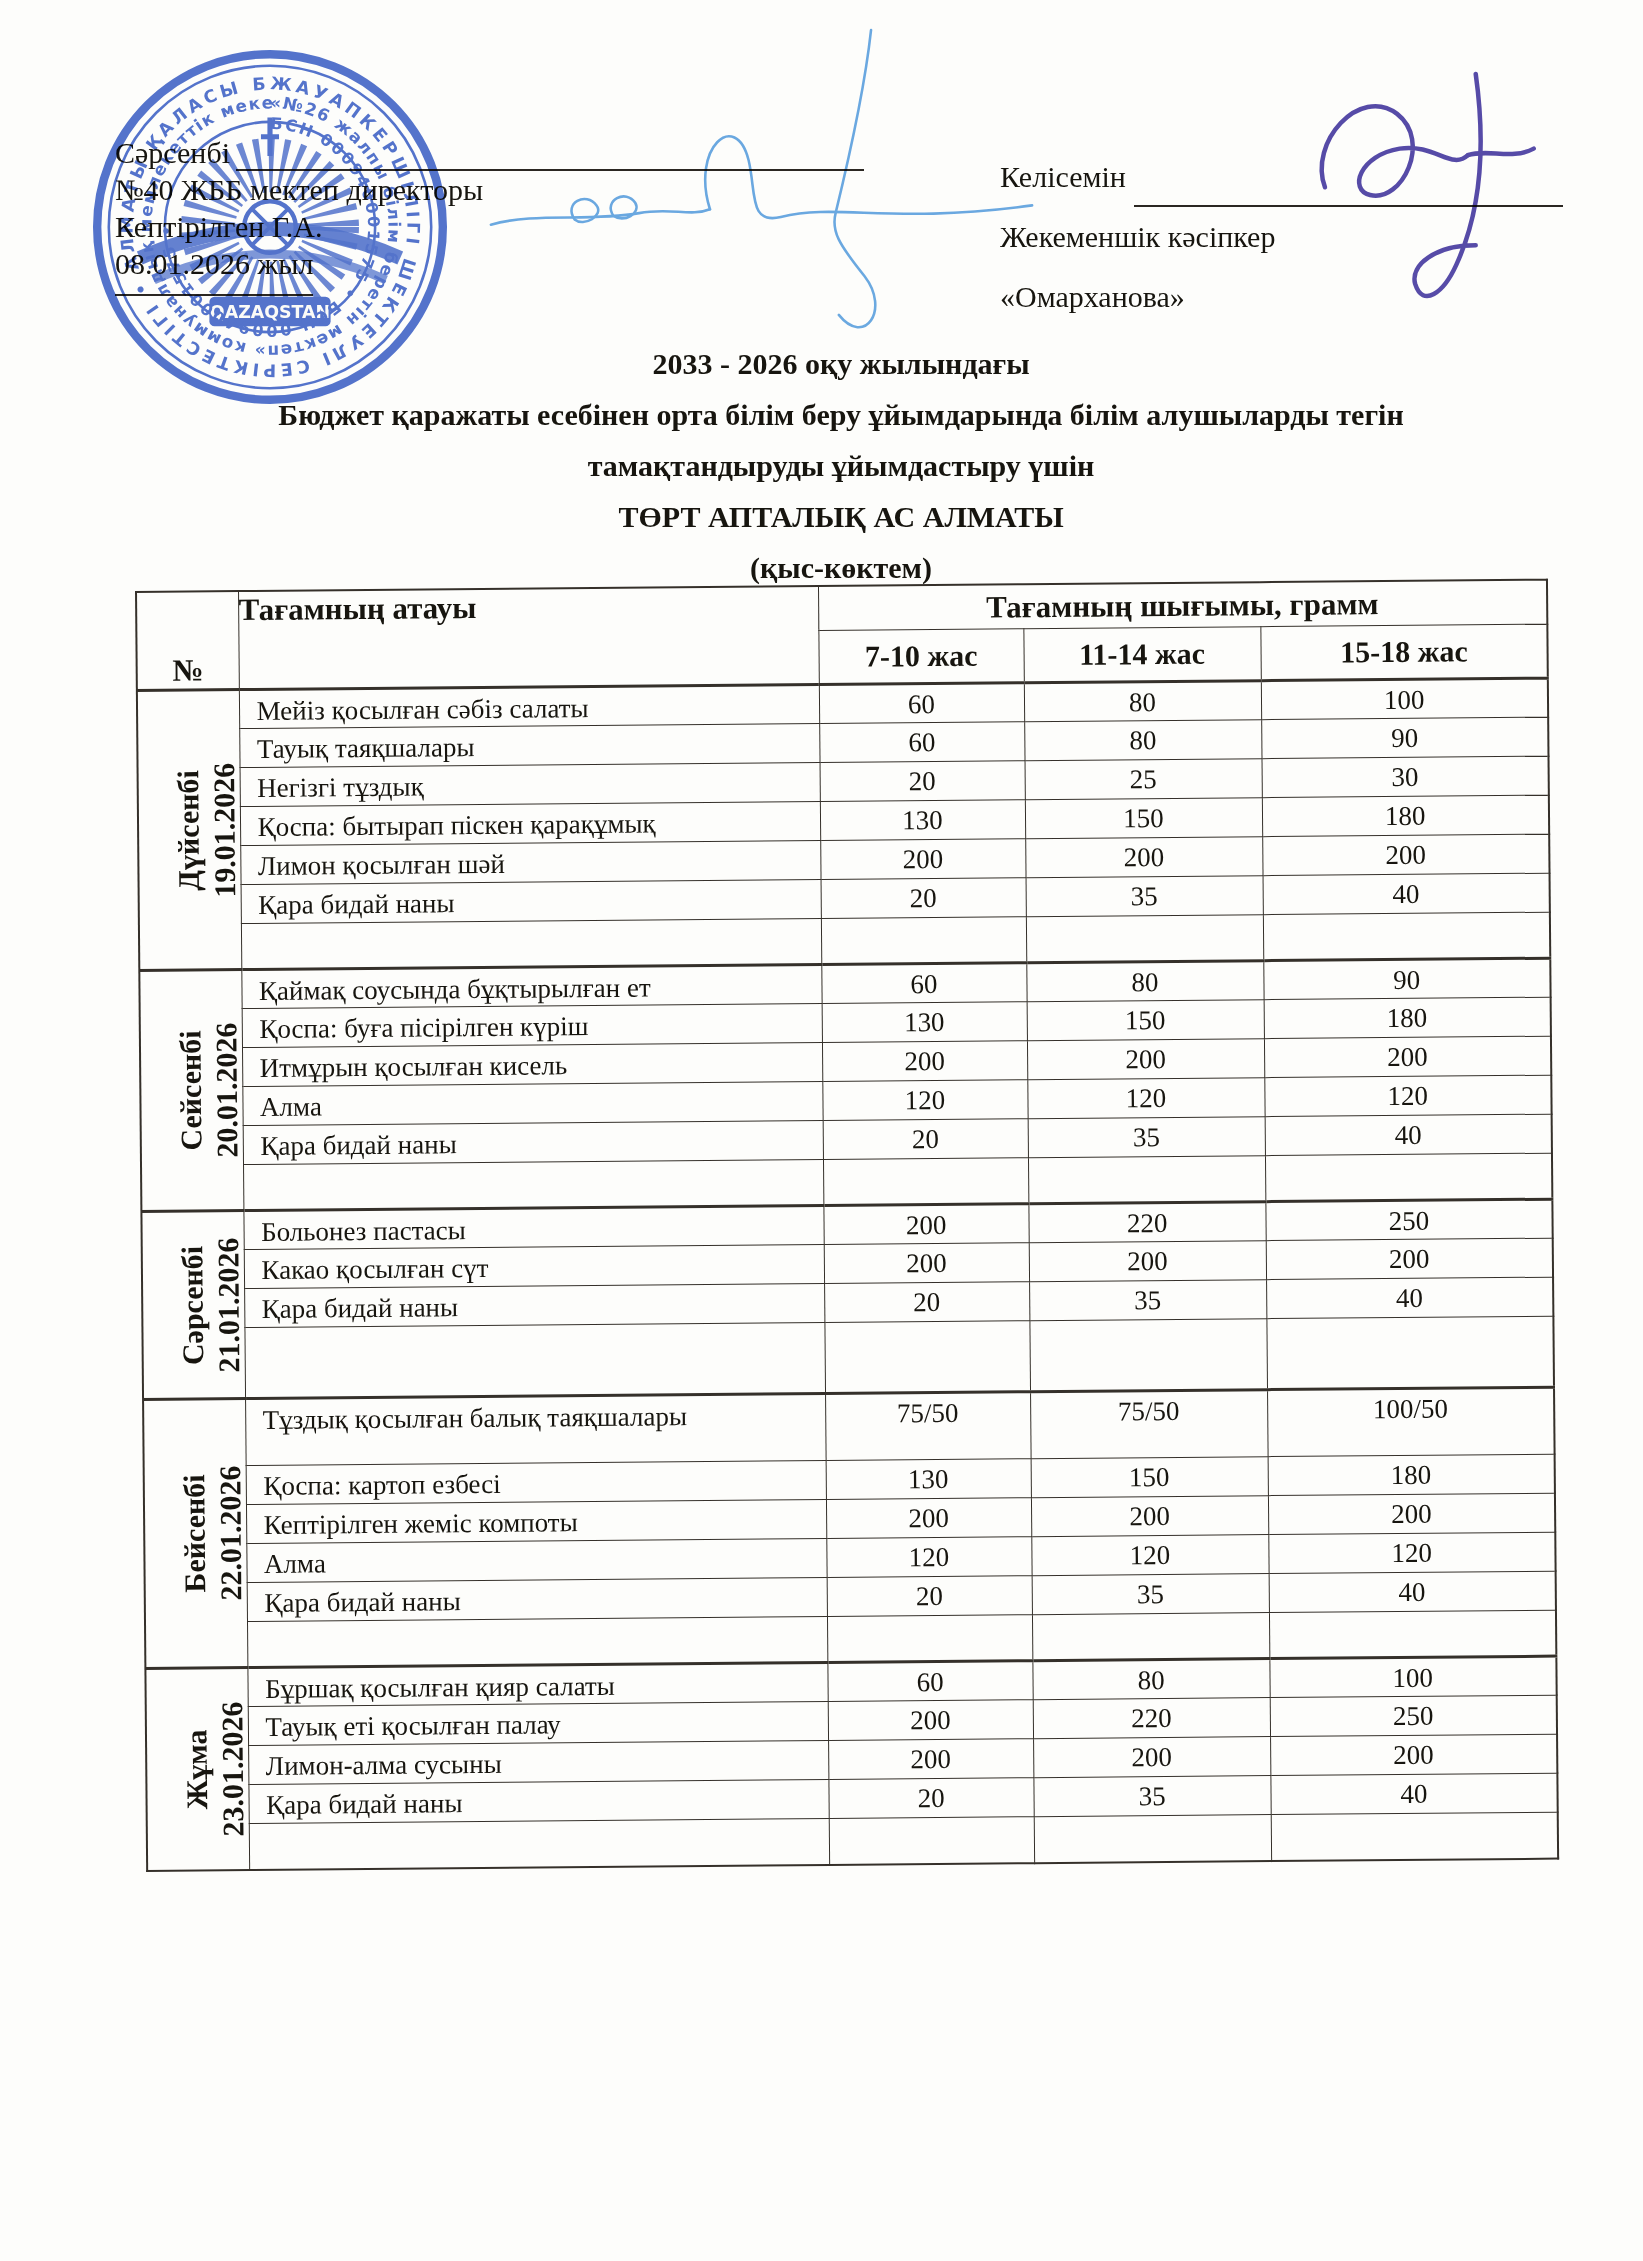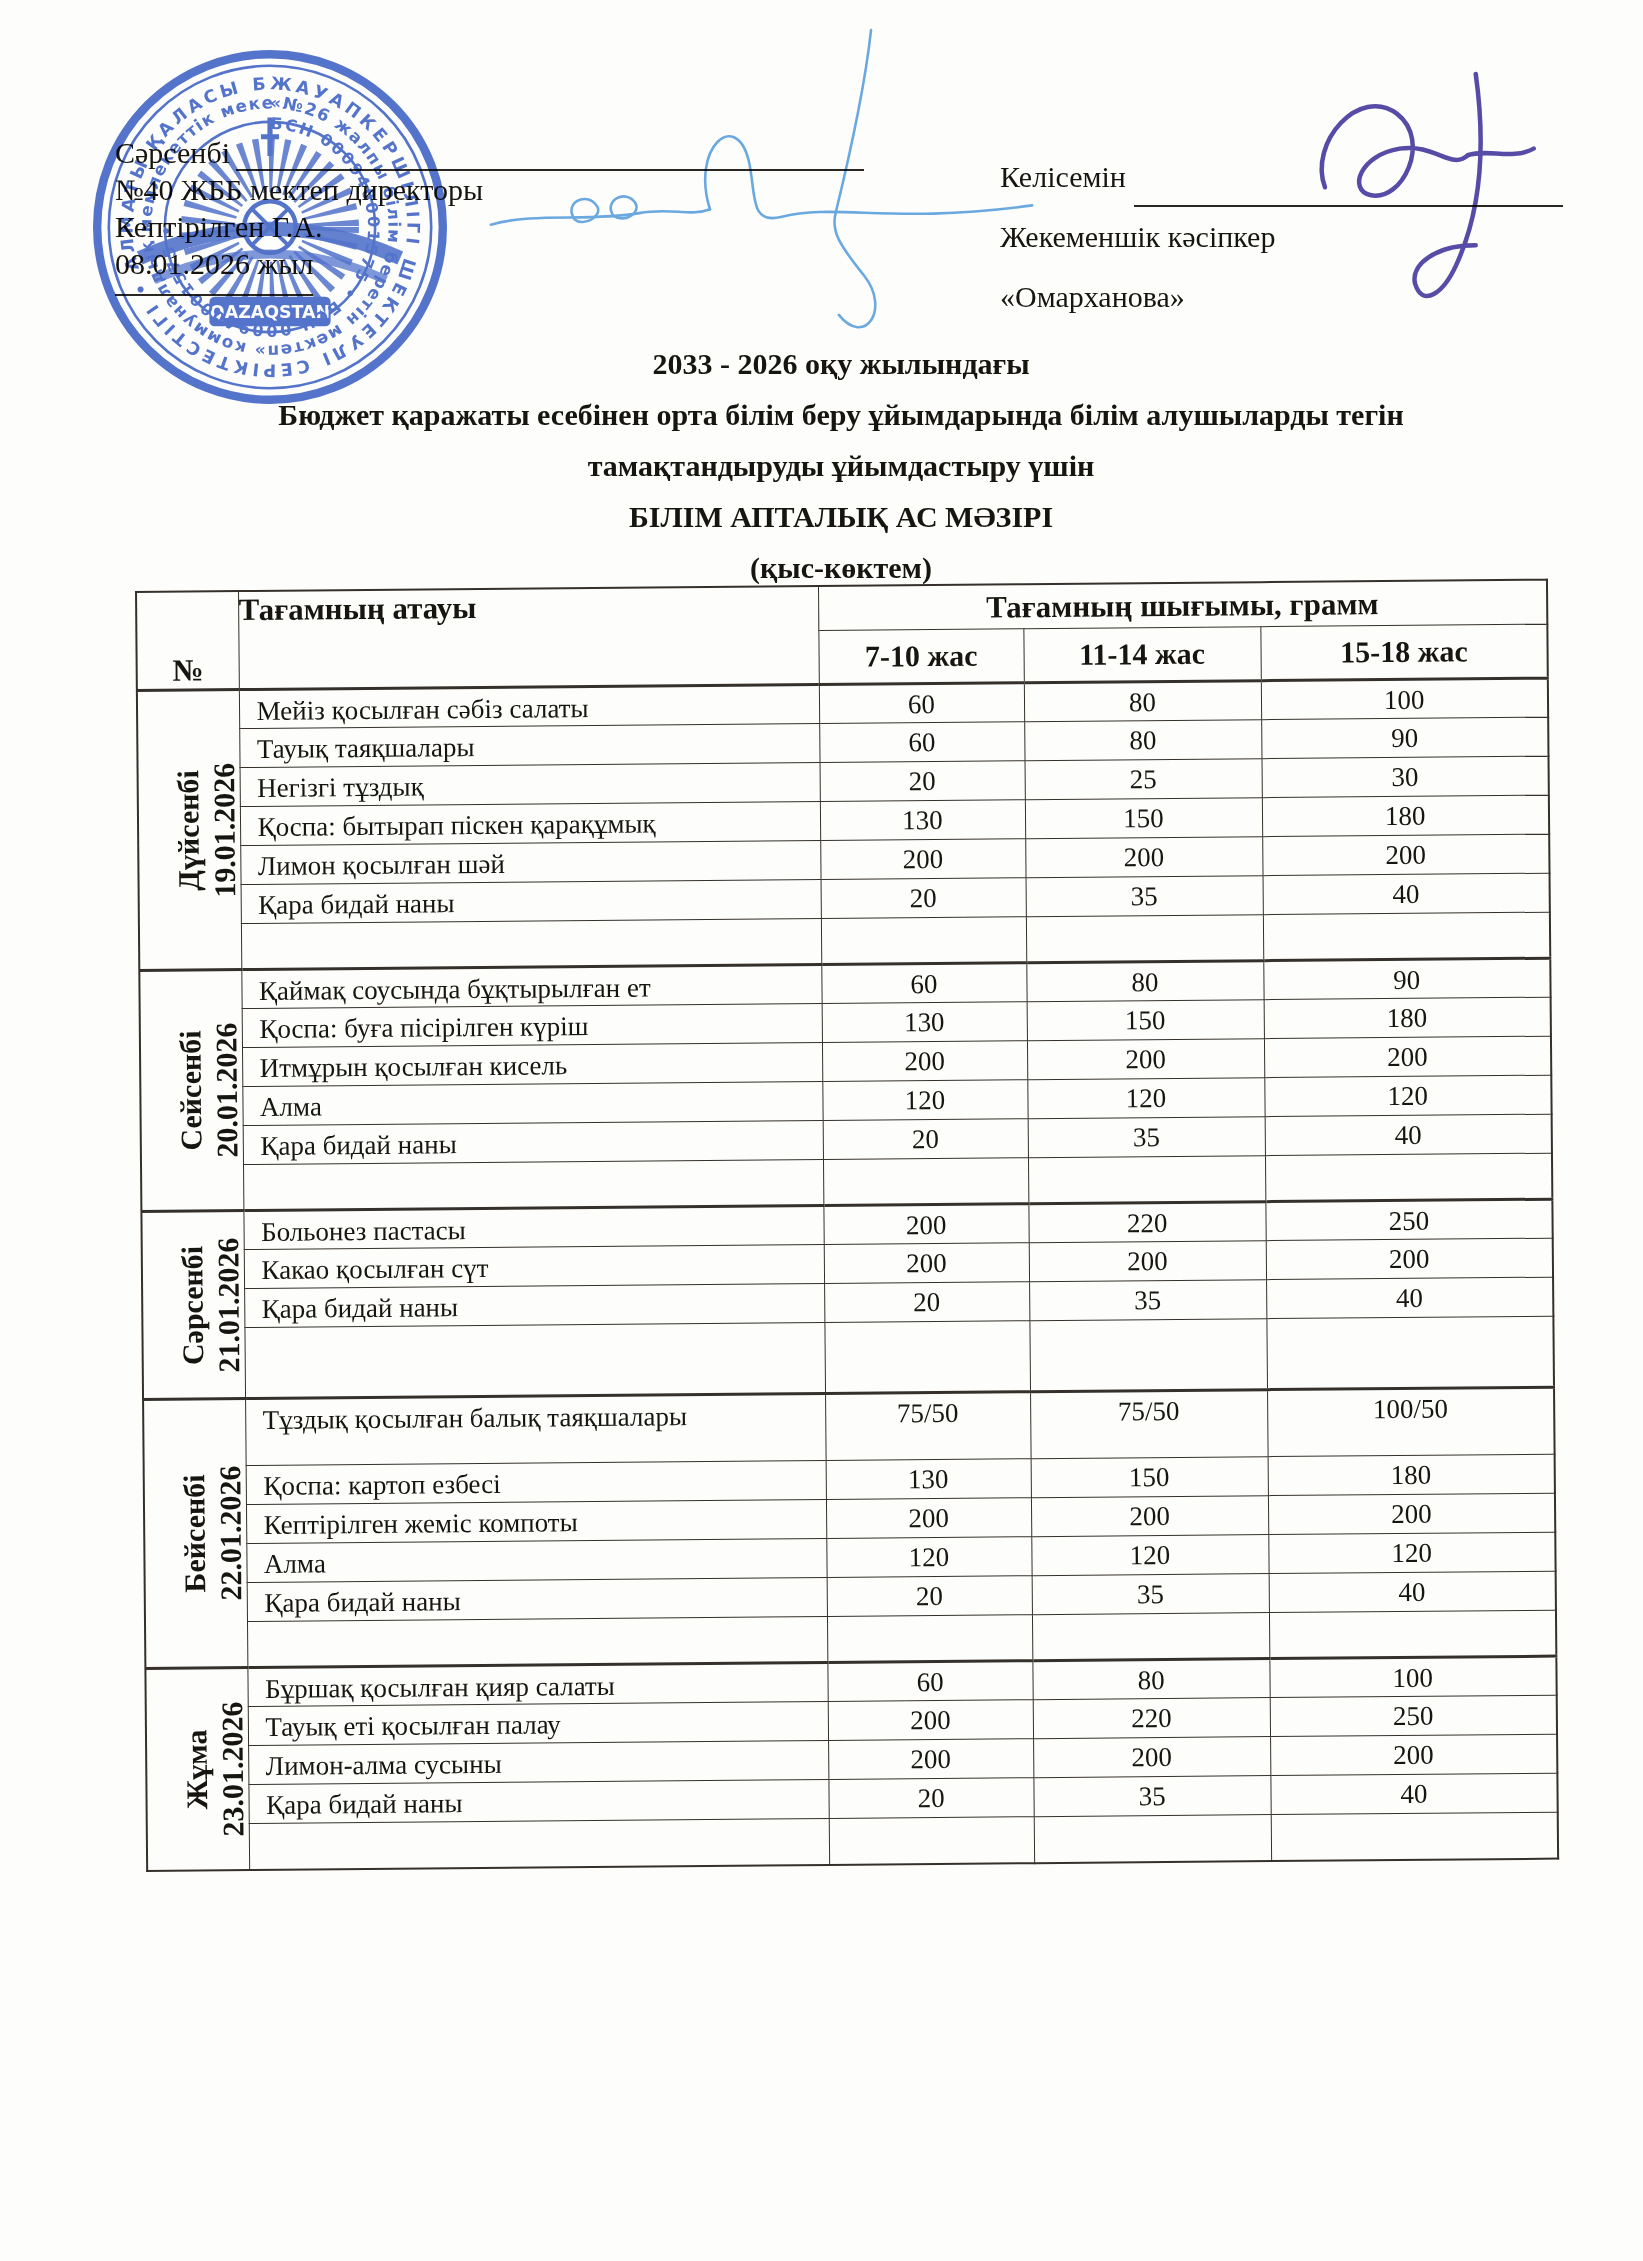--- a/index.html
+++ b/index.html
@@ -120,21 +120,21 @@
       <path d="M96,210 C70,140 150,52 208,96 C262,138 216,234 166,222 C132,214 150,160 212,150 C268,142 292,184 318,160"></path>
       <path d="M330,34 C342,120 346,230 300,330 C280,374 248,398 236,360 C228,330 268,300 330,300"></path>
       <path d="M318,160 C350,150 386,168 420,150"></path>
     </g>
   </svg>
 
   <div class="title-block">
     <div>2033 - 2026 оқу жылындағы</div>
     <div>Бюджет қаражаты есебінен орта білім беру ұйымдарында білім алушыларды тегін</div>
     <div>тамақтандыруды ұйымдастыру үшін</div>
-    <div>БІЛІМ АПТАЛЫҚ АС МӘЗІРІ</div>
+    <div>ТӨРТ АПТАЛЫҚ АС АЛМАТЫ</div>
     <div>(қыс-көктем)</div>
     <div>ІІІ-апта</div>
   </div>
 
   <div class="menu-wrap">
     <table class="menu">
       <colgroup>
         <col class="c-num">
           <col class="c-name">
           <col class="c-a1">

